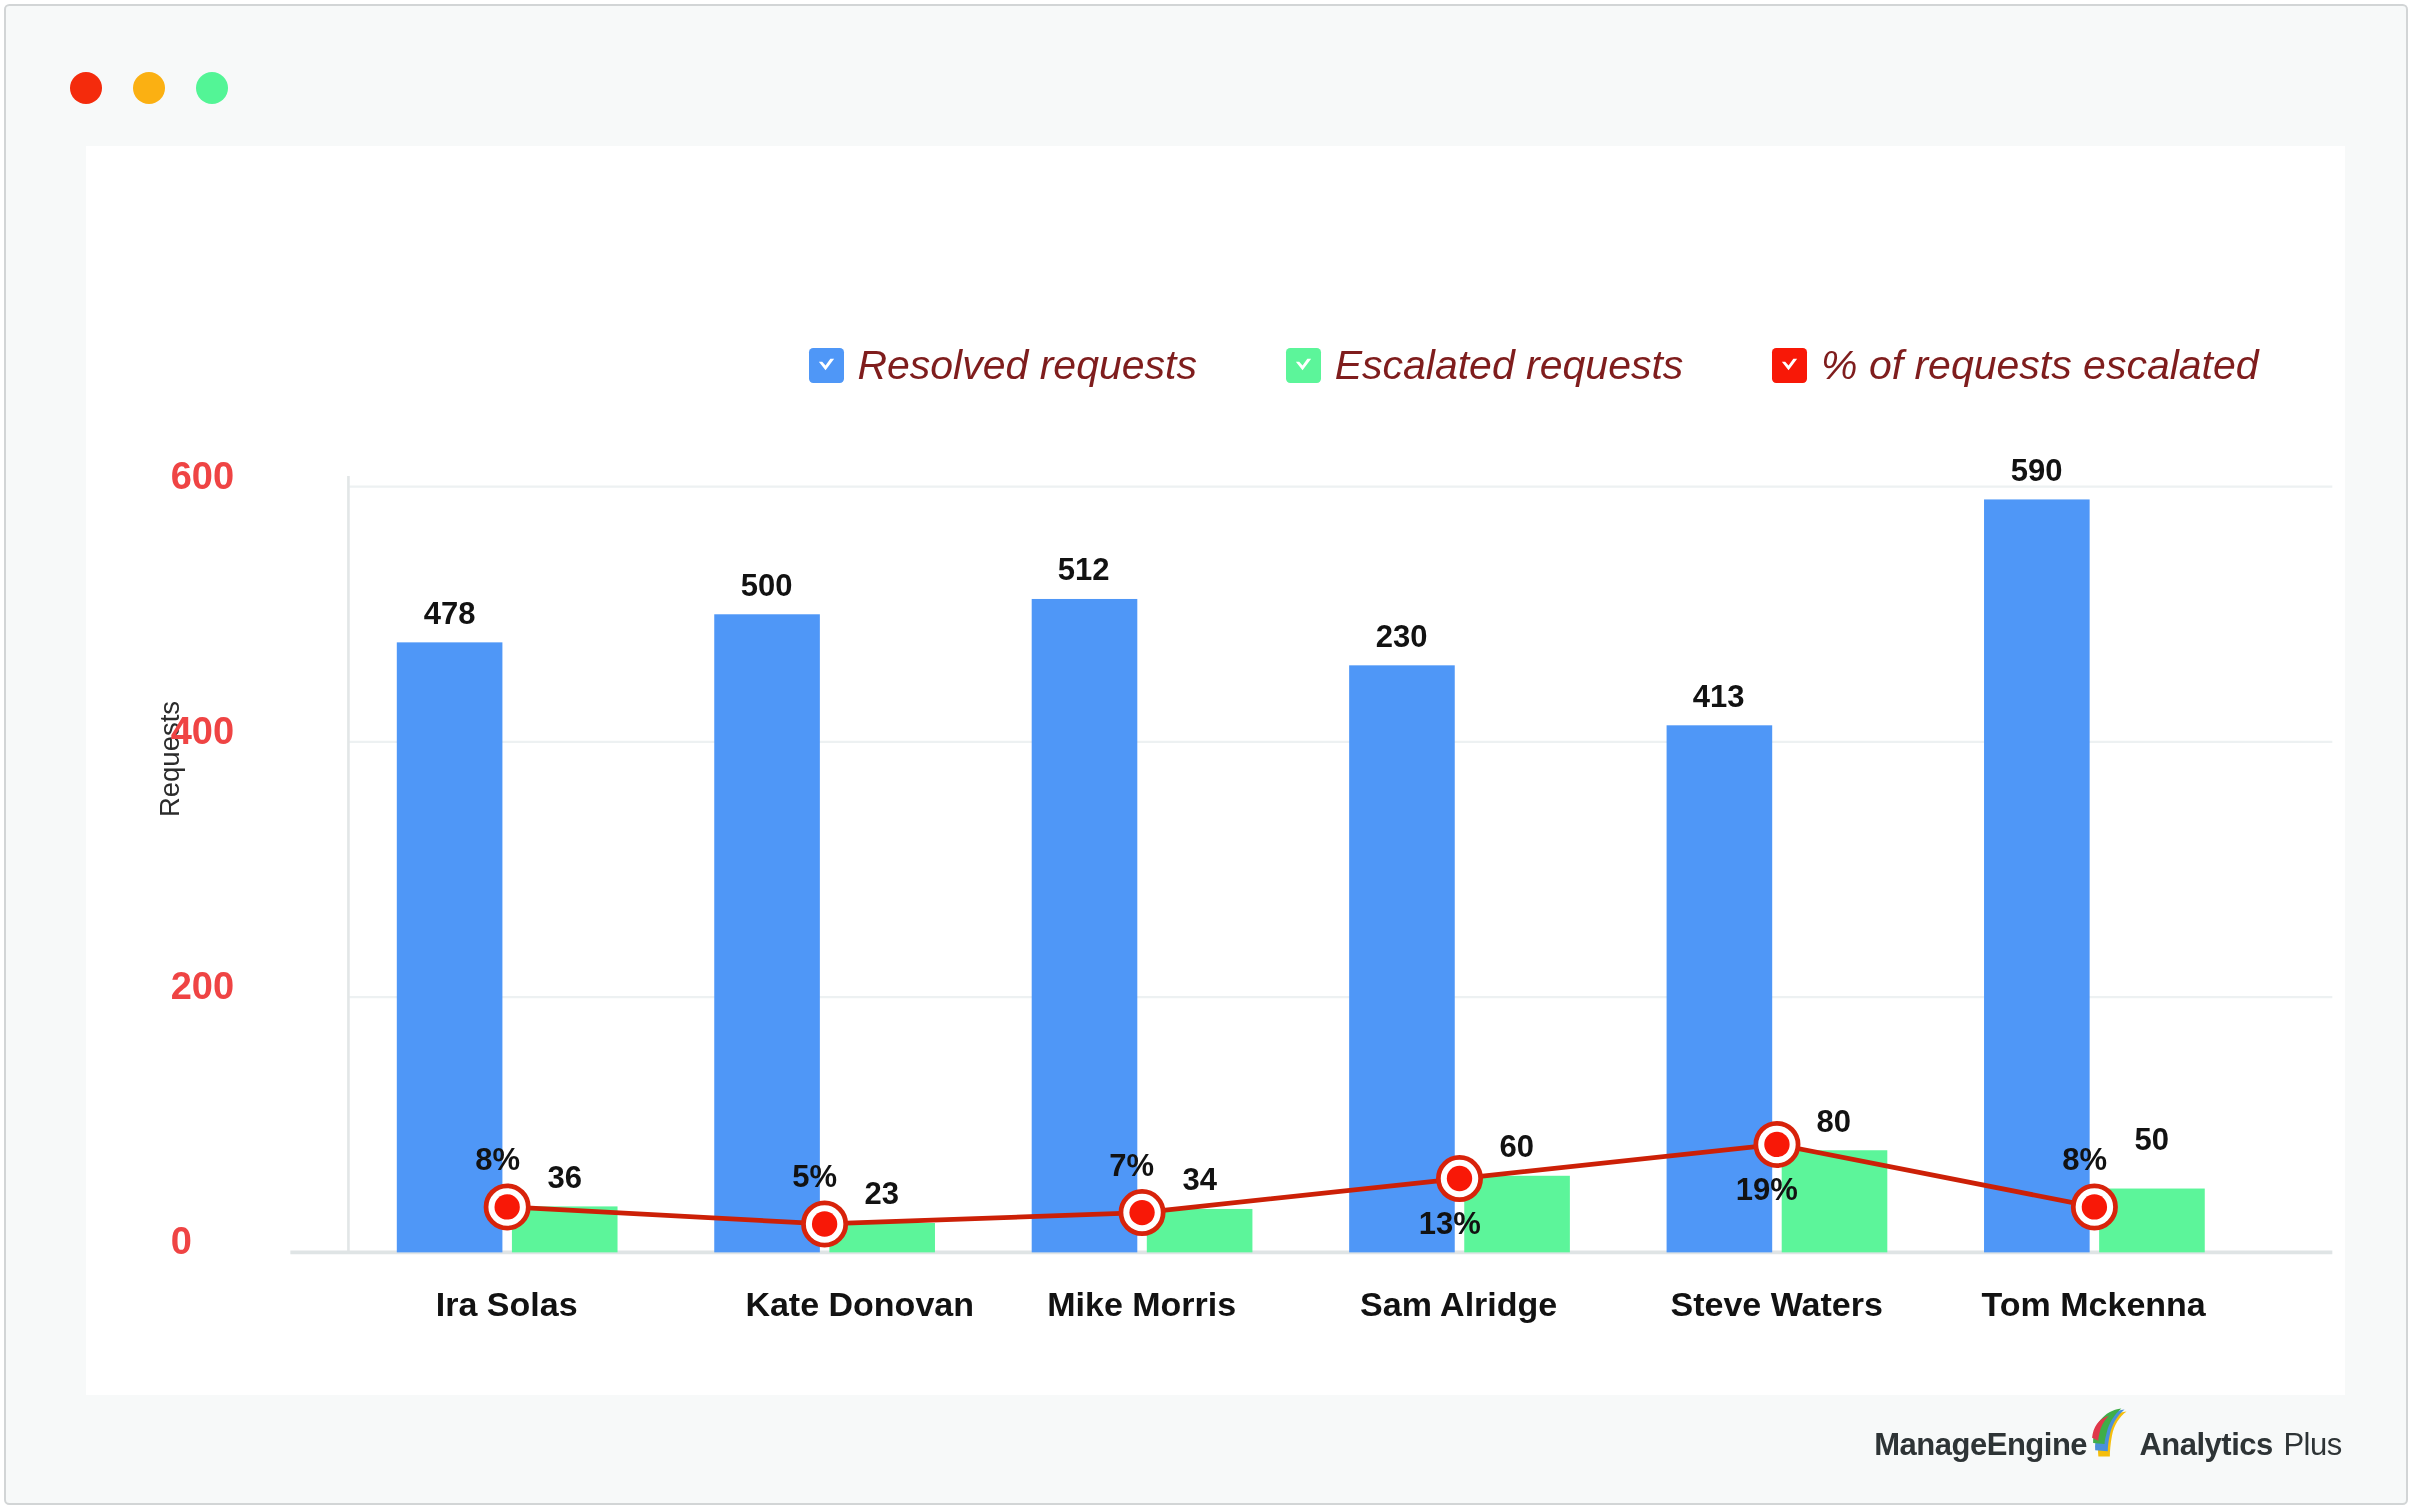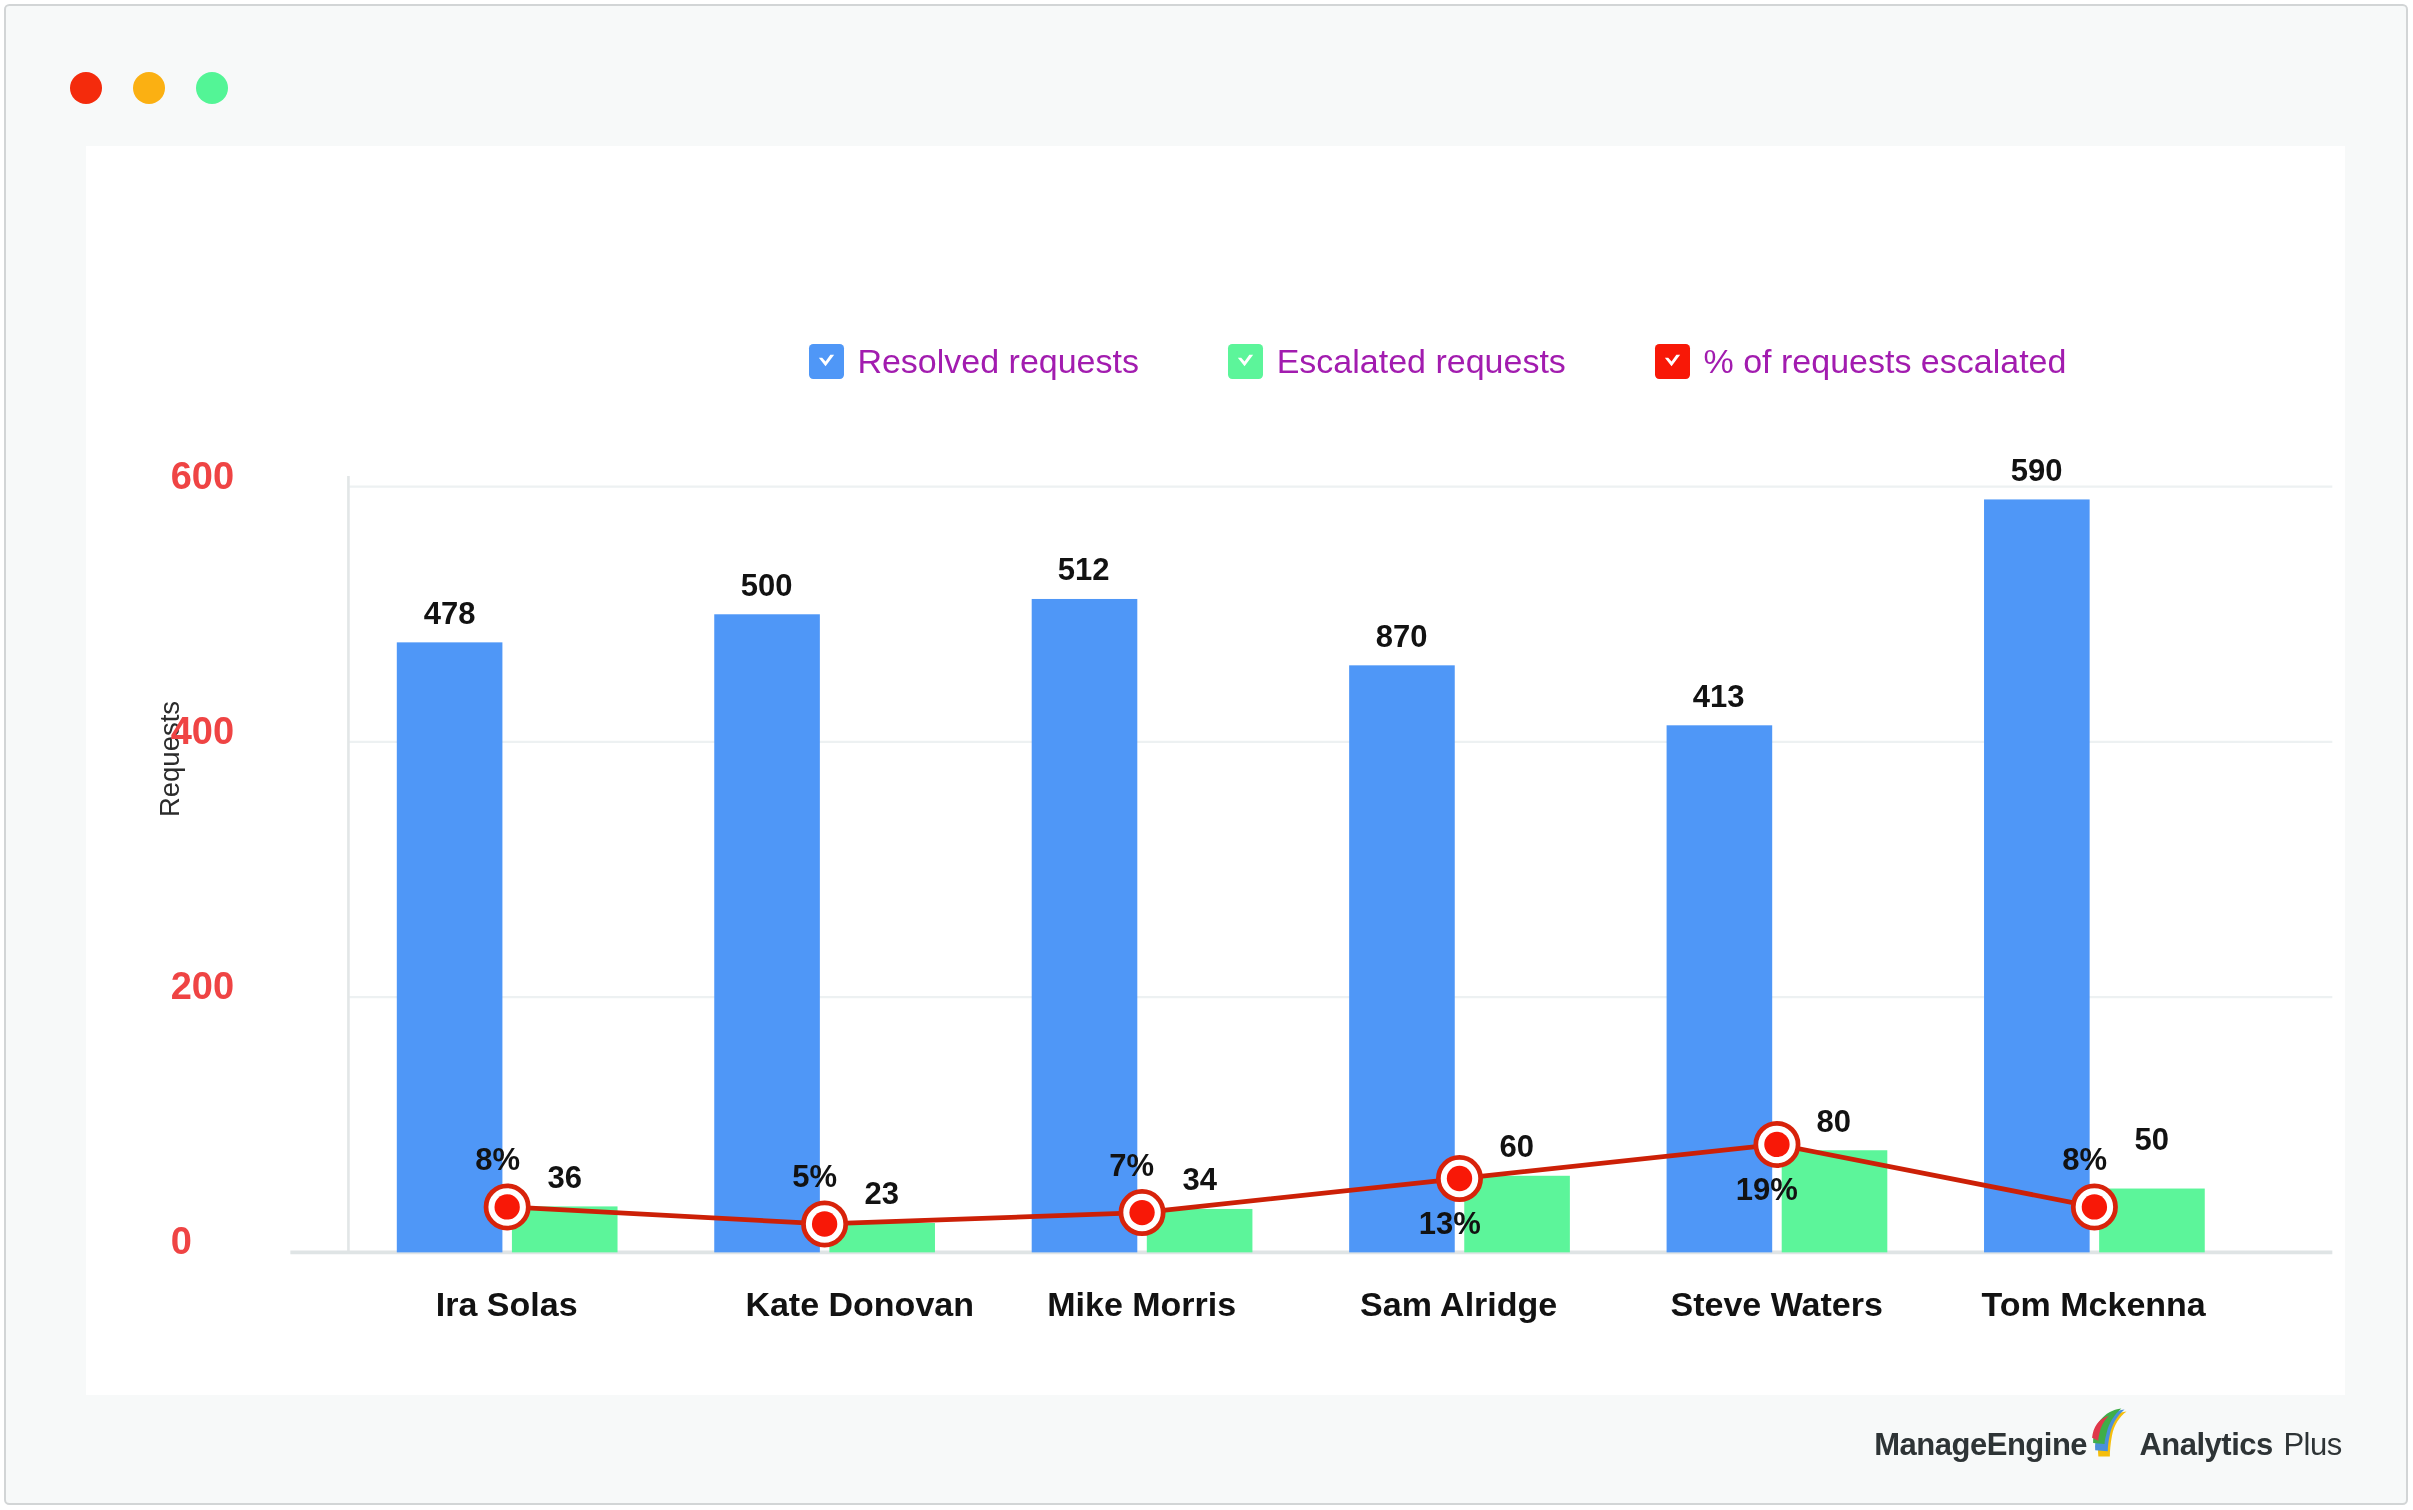--- a/index.html
+++ b/index.html
@@ -89,23 +89,24 @@
     height: 35px;
     border-radius: 4.2px;
     margin-right: 13.7px;
     display: flex;
     align-items: center;
     justify-content: center;
     flex: 0 0 auto;
   }
   .legend-box svg { display: block; }
   .legend-label {
-    font-size: 34px;
-    color: #a21caf;
-    white-space: nowrap;
+    font-size: 41px;
+    color: #7f1d1d;
+    white-space: nowrap;
+    font-style: italic;
   }
 
   
   .plot {
     position: absolute;
     left: 0;
     top: 0;
     width: 100%;
     height: 100%;
     pointer-events: none;
@@ -292,21 +293,21 @@
         </div>
         <div class="xtick" style="left: 421px; top: 1139px;">Ira Solas</div>
         <div class="xtick" style="left: 774px; top: 1139px;">Kate Donovan</div>
         <div class="xtick" style="left: 1056px; top: 1139px;">Mike Morris</div>
         <div class="xtick" style="left: 1373px; top: 1139px;">Sam Alridge</div>
         <div class="xtick" style="left: 1691px; top: 1139px;">Steve Waters</div>
         <div class="xtick" style="left: 2008px; top: 1139px;">Tom Mckenna</div>
         <div class="bar-label" style="left: 364px; top: 450px;">478</div>
         <div class="bar-label" style="left: 681px; top: 422px;">500</div>
         <div class="bar-label" style="left: 998px; top: 406px;">512</div>
-        <div class="bar-label" style="left: 1316px; top: 473px;">870</div>
+        <div class="bar-label" style="left: 1316px; top: 473px;">230</div>
         <div class="bar-label" style="left: 1633px; top: 533px;">413</div>
         <div class="bar-label" style="left: 1951px; top: 307px;">590</div>
         <div class="bar-label" style="left: 479px; top: 1014px;">36</div>
         <div class="bar-label" style="left: 796px; top: 1030px;">23</div>
         <div class="bar-label" style="left: 1114px; top: 1016px;">34</div>
         <div class="bar-label" style="left: 1431px; top: 983px;">60</div>
         <div class="bar-label" style="left: 1748px; top: 958px;">80</div>
         <div class="bar-label" style="left: 2066px; top: 976px;">50</div>
         <div class="pct-label" style="left: 412px; top: 996px;">8%</div>
         <div class="pct-label" style="left: 729px; top: 1013px;">5%</div>

